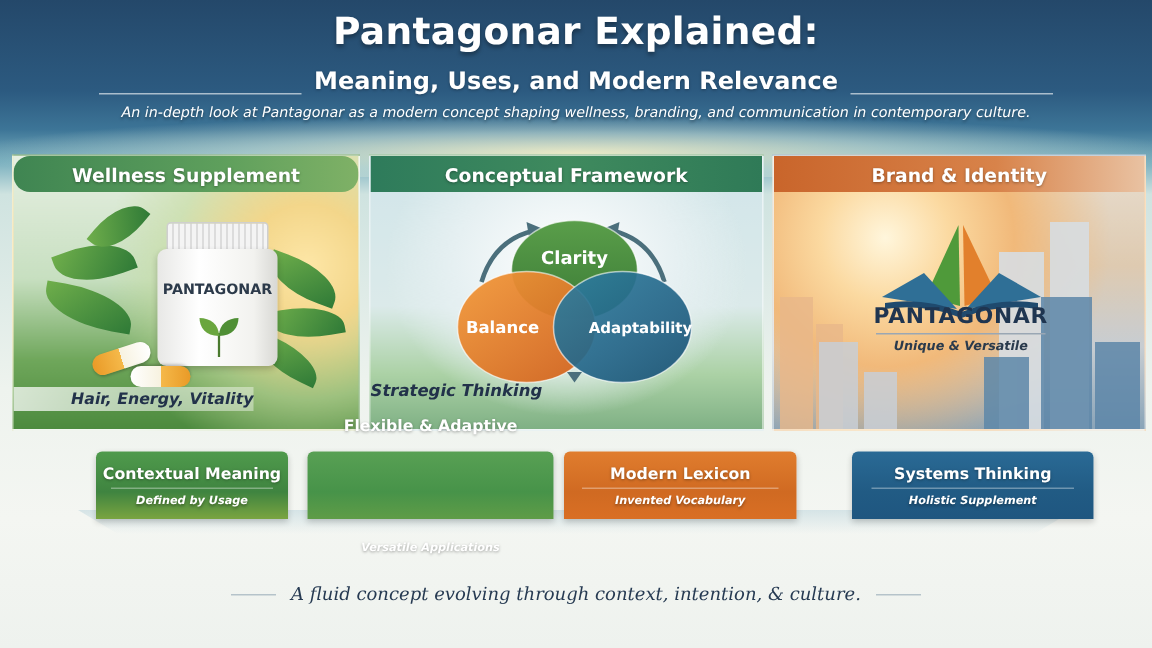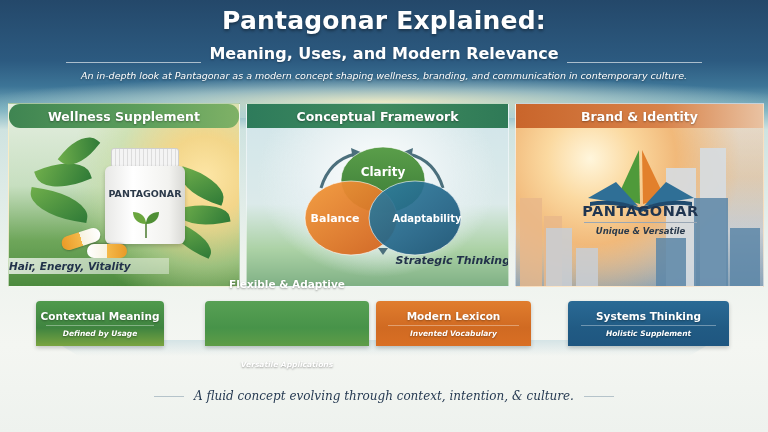--- a/index.html
+++ b/index.html
@@ -76,30 +76,30 @@
     position: absolute; left: 0; top: 22px; width: 80px; text-align: center;
     color: #2c3a4a; font-weight: bold; font-size: 9.5px;
   }
   .bottle-sprout { position: absolute; left: 26px; top: 44px; }
   .capsule {
     position: absolute; width: 40px; height: 14px; border-radius: 7px;
     background: linear-gradient(90deg, #e99a27 0%, #f5b94a 50%, #f7f2e0 50%, #ffffff 100%);
     box-shadow: 0 1px 2px rgba(0,0,0,0.25);
   }
   .p1-caption {
-    position: absolute; left: 0; bottom: 12px; width: 160px; text-align: left;
+    position: absolute; left: 0; bottom: 12px; width: 160px; text-align: right;
     color: #22324a; font-style: italic; font-weight: bold; font-size: 10.5px;
     background: linear-gradient(90deg, rgba(255,255,255,0.75), rgba(255,255,255,0.4));
     padding: 2px 0;
   }
 
   
   .venn { position: absolute; left: 0; top: 26px; width: 263px; height: 150px; }
   .p2-caption {
-    position: absolute; left: 0; top: 150px; width: 263px; text-align: right;
+    position: absolute; left: 0; top: 150px; width: 263px; text-align: left;
     color: #22324a; font-style: italic; font-weight: bold; font-size: 11px;
   }
 
   
   .city { position: absolute; left: 0; top: 24px; width: 249px; height: 160px; }
   .brand-name {
     position: absolute; left: 0; top: 99px; width: 249px; text-align: center;
     color: #1f3550; font-weight: bold; font-size: 14.5px; letter-spacing: 0.5px;
   }
   .brand-rule { position: absolute; left: 68px; width: 113px; top: 118px; height: 1px; background: #9aa7b4; }
@@ -116,21 +116,21 @@
   }
   .card {
     position: absolute; top: 301px; height: 45px; border-radius: 4px 4px 0 0;
     box-shadow: 0 2px 4px rgba(0,0,0,0.2);
     display: flex; flex-direction: column; align-items: center; justify-content: center;
     color: #fff; text-shadow: 0 1px 2px rgba(0,0,0,0.35);
   }
   .card-title { font-weight: bold; font-size: 10.5px; padding-bottom: 3px; }
   .card-rule { width: 84%; height: 1px; background: rgba(255,255,255,0.35); margin-bottom: 3px; }
   .card-sub { font-style: italic; font-size: 7.5px; font-weight: bold; }
-  .c1 { left: 36px; width: 128px; background: linear-gradient(180deg, #4f9a4c, #3f8440 60%, #7aa440); }
+  .c1 { left: 64px; width: 128px; background: linear-gradient(180deg, #4f9a4c, #3f8440 60%, #7aa440); }
   .c2 { left: 205px; width: 164px; background: linear-gradient(180deg, #58a054, #479349 60%, #5f9c47); gap: 32px; }
   .c3 { left: 376px; width: 155px; background: linear-gradient(180deg, #e07d2e, #d06a22 60%, #d96f24); }
   .c4 { left: 568px; width: 161px; background: linear-gradient(180deg, #2a6a95, #215b84 60%, #1f5680); }
 
   .footer {
     position: absolute; top: 386px; left: 0; width: 768px; height: 20px;
     display: flex; align-items: center; justify-content: center;
   }
   .footer-line { height: 1px; width: 30px; background: #b5c3ca; margin: 0 10px; }
   .footer-text { color: #263a52; font-style: italic; font-size: 12px; font-family: "DejaVu Serif", serif; }

